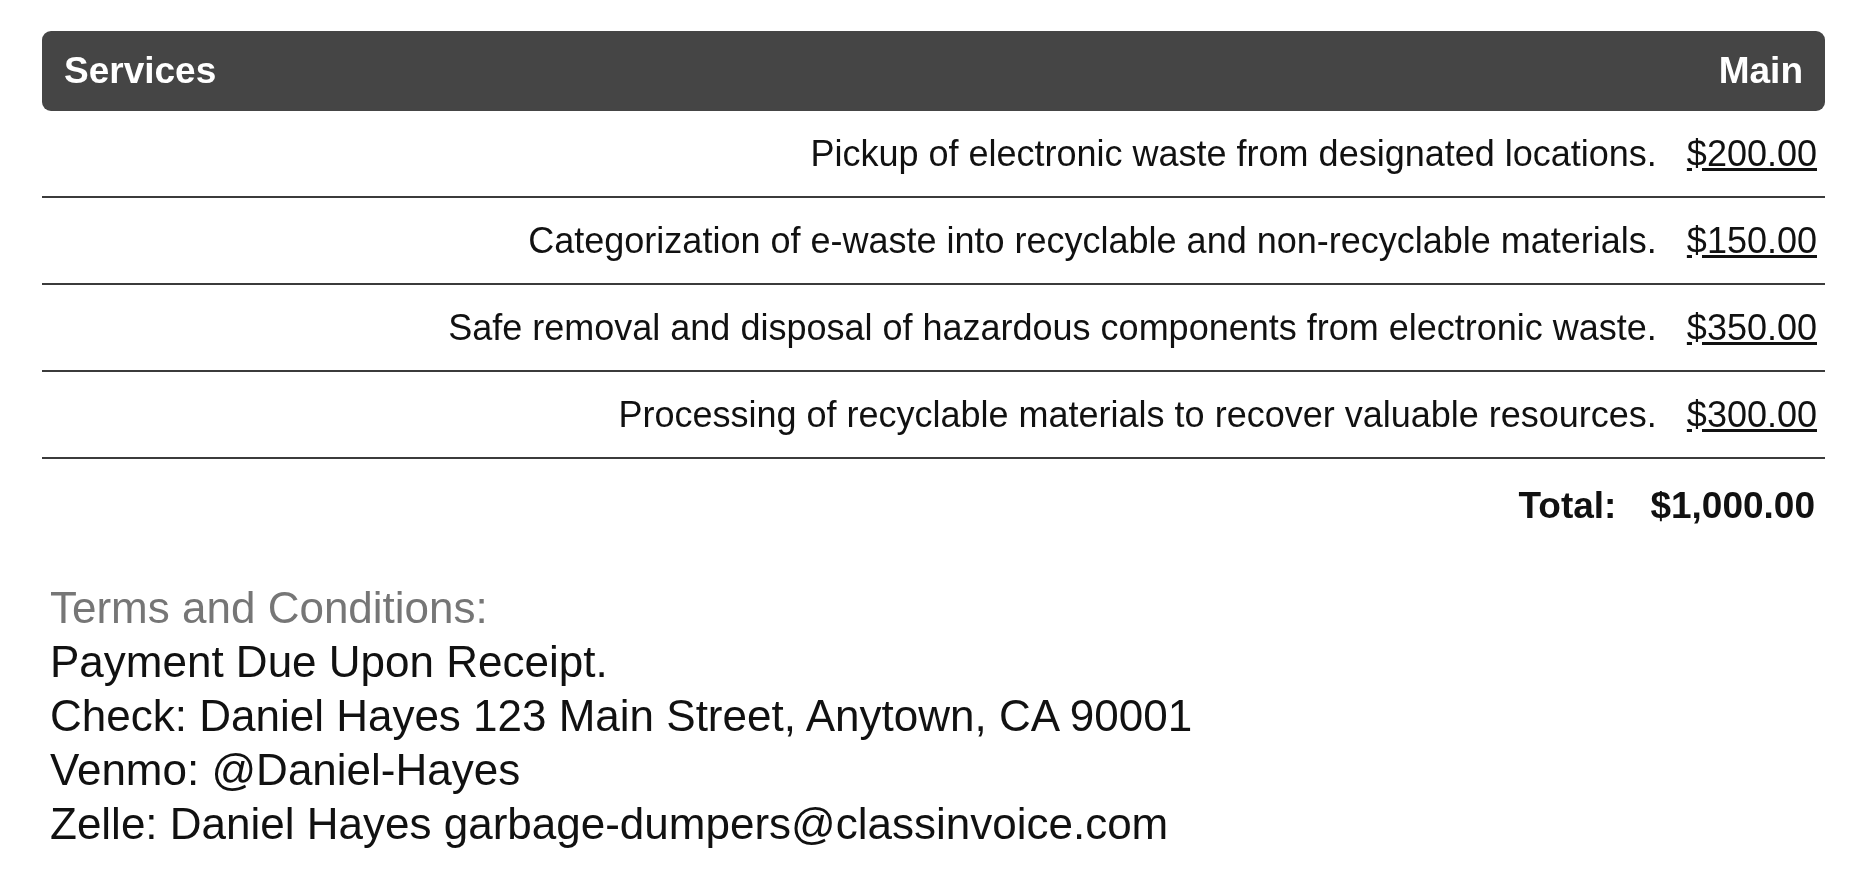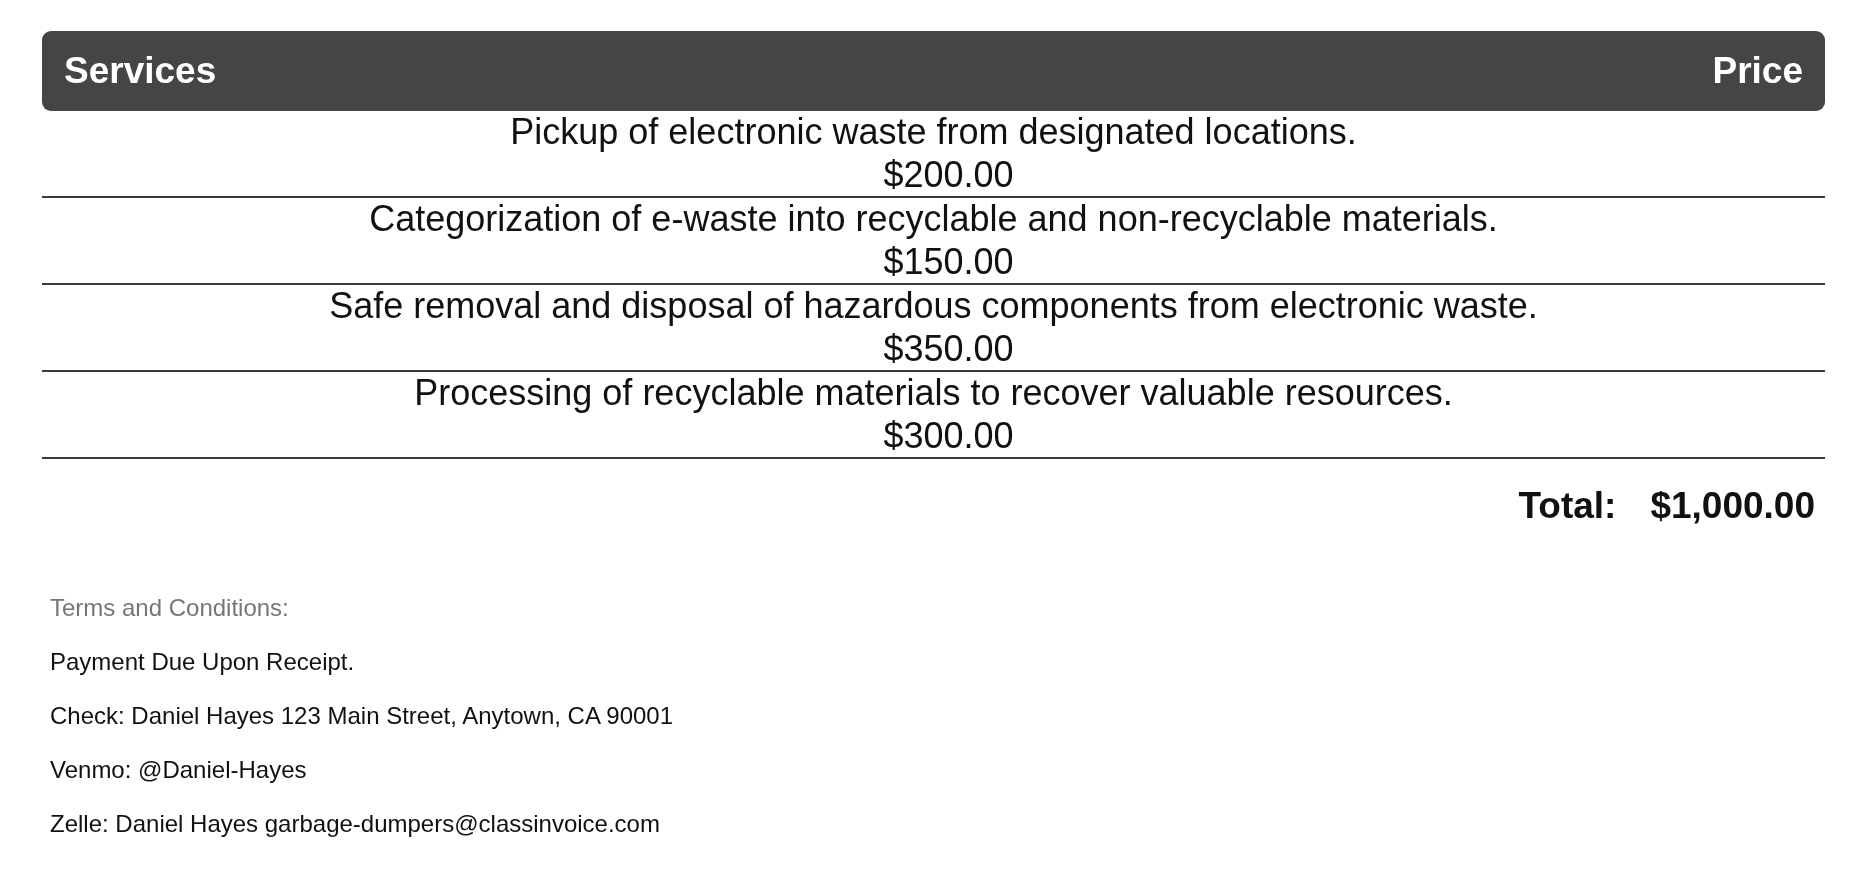--- a/index.html
+++ b/index.html
@@ -36,67 +36,67 @@
   .row {
     height: 87px;
     display: flex;
     justify-content: space-between;
     align-items: center;
     border-bottom: 2px solid #3b3b3b;
     padding: 0 8px;
     box-sizing: border-box;
     font-size: 36px;
     color: #111111;
-    flex-direction: column;
   }
   .row .desc {
     flex: 1 1 auto;
     white-space: nowrap;
     overflow: hidden;
   }
   .row .price {
     flex: 0 0 auto;
     margin-left: 30px;
     white-space: nowrap;
+    text-decoration: underline;
   }
   .total-row {
     height: 94px;
     display: flex;
     justify-content: flex-end;
     align-items: center;
     gap: 34px;
     padding-right: 10px;
     box-sizing: border-box;
     font-size: 37px;
     font-weight: bold;
     color: #111111;
   }
   .terms-section {
     margin-top: 28px;
     padding-left: 8px;
-    font-size: 24px;
+    font-size: 44px;
     line-height: 54px;
   }
   .terms-heading {
     color: #767676;
   }
   .term-line {
     color: #111111;
   }
 </style>
 </head>
 <body>
 
 <div class="page">
 
   <div class="services-table">
 
     <div class="table-header">
       <span>Services</span>
-      <span>Price</span>
+      <span>Main</span>
     </div>
 
     <div id="table-body">
       <div class="row">
         <span class="desc">Pickup of electronic waste from designated locations.</span>
         <span class="price">$200.00</span>
       </div>
 
       <div class="row">
         <span class="desc">Categorization of e-waste into recyclable and non-recyclable materials.</span>

